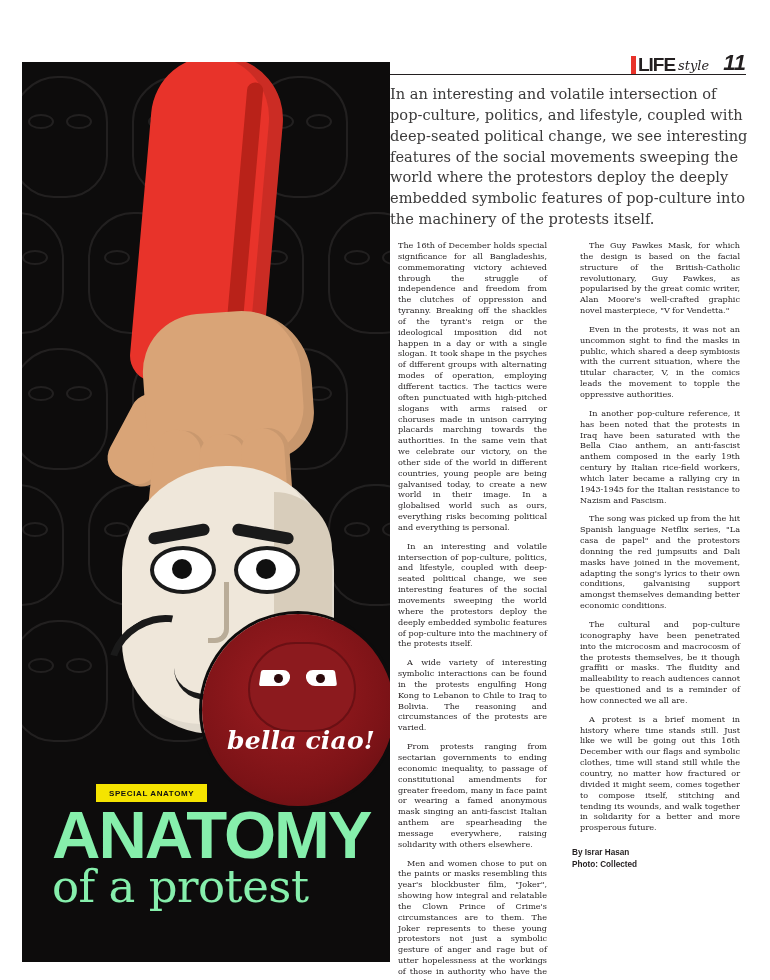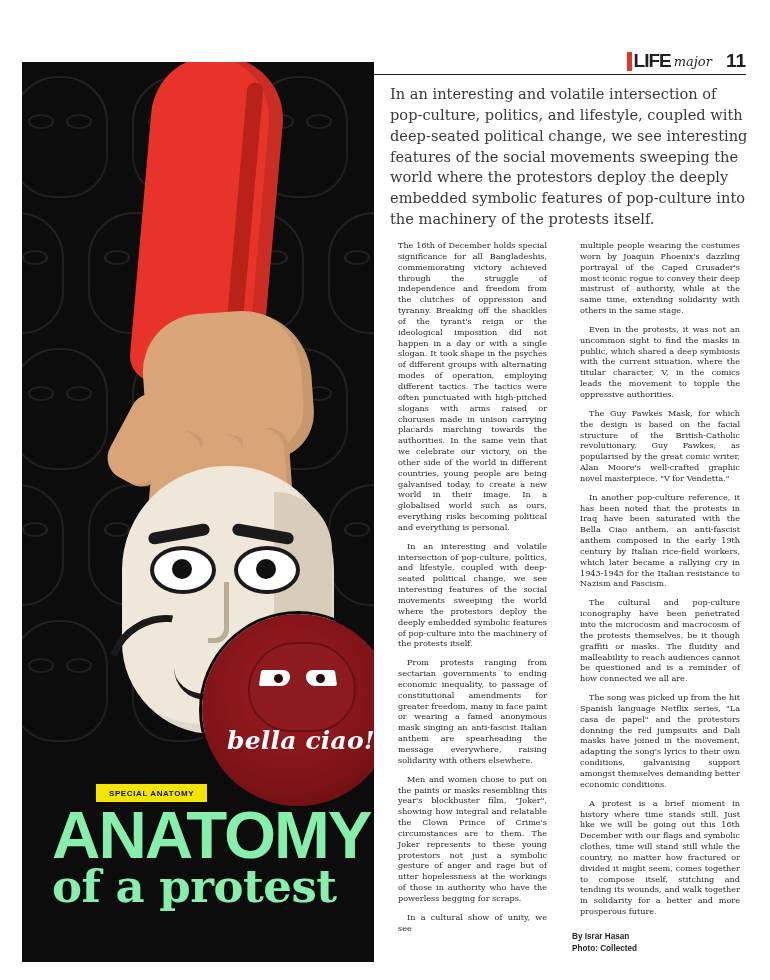--- a/index.html
+++ b/index.html
@@ -25,20 +25,21 @@
 
   
   #art-panel {
     position: absolute;
     left: 22px;
     top: 62px;
     width: 352px;
     height: 900px;
     background: #0d0c0c;
     overflow: hidden;
+    padding-left: 16px;
   }
   
   .ghost-mask {
     position: absolute;
     width: 92px;
     height: 118px;
     border-radius: 46px 46px 42px 42px;
     border: 2px solid #262424;
     opacity: .85;
   }
@@ -242,21 +243,21 @@
   }
   #headline-main {
     font-family: "Liberation Sans", sans-serif;
     font-weight: bold;
     font-size: 67px;
     letter-spacing: -2px;
     display: block;
   }
   #headline-sub {
     font-family: "DejaVu Serif", serif;
-    font-weight: bold;
+    font-weight: normal;
     font-size: 45px;
     display: block;
     margin-top: 4px;
     letter-spacing: -.5px;
   }
 
   
   #masthead {
     position: absolute;
     right: 24px;
@@ -285,23 +286,24 @@
   #life-style {
     font-family: "DejaVu Serif", serif;
     font-style: italic;
     font-size: 13px;
     color: #231f20;
     margin-left: 1px;
   }
   #page-number {
     font-family: "Liberation Sans", sans-serif;
     font-weight: bold;
-    font-size: 19px;
+    font-size: 22px;
     color: #231f20;
     margin-left: 6px;
+    font-style: italic;
   }
   #masthead-rule {
     position: absolute;
     right: 24px;
     top: 74px;
     width: 372px;
     height: 1px;
     background: #231f20;
   }
 
@@ -352,21 +354,21 @@
 </style>
 </head>
 <body>
 
 <div id="page">
 
   <div id="masthead">
     <div id="life-logo">
       <span id="life-bar"></span>
       <span id="life-word">LIFE</span>
-      <span id="life-style">major</span>
+      <span id="life-style">style</span>
     </div>
     <span id="page-number">11</span>
   </div>
   <div id="masthead-rule"></div>
 
   <div id="art-panel">
 
     <div class="ghost-row" style="left:-10px; top:14px;">
       <div class="ghost-mask" style="left:0;top:0;"></div>
       <div class="ghost-mask" style="left:120px;top:0;"></div>
@@ -433,32 +435,32 @@
       <span id="headline-sub">of a protest</span>
     </div>
   </div>
 
   <div id="standfirst">In an interesting and volatile intersection of pop-culture, politics, and lifestyle, coupled with deep-seated political change, we see interesting features of the social movements sweeping the world where the protestors deploy the deeply embedded symbolic features of pop-culture into the machinery of the protests itself.</div>
 
   <div class="col" id="col-1">
     <div class="wrap-circle"></div>
     <p class="first">The 16th of December holds special significance for all Bangladeshis, commemorating victory achieved through the struggle of independence and freedom from the clutches of oppression and tyranny. Breaking off the shackles of the tyrant's reign or the ideological imposition did not happen in a day or with a single slogan. It took shape in the psyches of different groups with alternating modes of operation, employing different tactics. The tactics were often punctuated with high-pitched slogans with arms raised or choruses made in unison carrying placards marching towards the authorities. In the same vein that we celebrate our victory, on the other side of the world in different countries, young people are being galvanised today, to create a new world in their image. In a globalised world such as ours, everything risks becoming political and everything is personal.</p>
     <p>In an interesting and volatile intersection of pop-culture, politics, and lifestyle, coupled with deep-seated political change, we see interesting features of the social movements sweeping the world where the protestors deploy the deeply embedded symbolic features of pop-culture into the machinery of the protests itself.</p>
+    <p>A wide variety of interesting symbolic interactions can be found in the protests engulfing Hong Kong to Lebanon to Chile to Iraq to Bolivia. The reasoning and circumstances of the protests are varied.</p>
     <p>From protests ranging from sectarian governments to ending economic inequality, to passage of constitutional amendments for greater freedom, many in face paint or wearing a famed anonymous mask singing an anti-fascist Italian anthem are spearheading the message everywhere, raising solidarity with others elsewhere.</p>
     <p>Men and women chose to put on the paints or masks resembling this year's blockbuster film, "Joker", showing how integral and relatable the Clown Prince of Crime's circumstances are to them. The Joker represents to these young protestors not just a symbolic gesture of anger and rage but of utter hopelessness at the workings of those in authority who have the powerless begging for scraps.</p>
     <p>In a cultural show of unity, we see</p>
   </div>
 
   <div class="col" id="col-2">
-    <p class="first">multiple people wearing the costumes worn by Joaquin Phoenix's dazzling portrayal of the Caped Crusader's most iconic rogue to convey their deep mistrust of authority, while at the same time, extending solidarity with others in the same stage.</p>
+    <p>The Guy Fawkes Mask, for which the design is based on the facial structure of the British-Catholic revolutionary, Guy Fawkes, as popularised by the great comic writer, Alan Moore's well-crafted graphic novel masterpiece, "V for Vendetta."</p>
     <p>Even in the protests, it was not an uncommon sight to find the masks in public, which shared a deep symbiosis with the current situation, where the titular character, V, in the comics leads the movement to topple the oppressive authorities.</p>
-    <p>The Guy Fawkes Mask, for which the design is based on the facial structure of the British-Catholic revolutionary, Guy Fawkes, as popularised by the great comic writer, Alan Moore's well-crafted graphic novel masterpiece, "V for Vendetta."</p>
     <p>In another pop-culture reference, it has been noted that the protests in Iraq have been saturated with the Bella Ciao anthem, an anti-fascist anthem composed in the early 19th century by Italian rice-field workers, which later became a rallying cry in 1943-1945 for the Italian resistance to Nazism and Fascism.</p>
+    <p>The song was picked up from the hit Spanish language Netflix series, "La casa de papel" and the protestors donning the red jumpsuits and Dali masks have joined in the movement, adapting the song's lyrics to their own conditions, galvanising support amongst themselves demanding better economic conditions.</p>
     <p>The cultural and pop-culture iconography have been penetrated into the microcosm and macrocosm of the protests themselves, be it though graffiti or masks. The fluidity and malleability to reach audiences cannot be questioned and is a reminder of how connected we all are.</p>
-    <p>The song was picked up from the hit Spanish language Netflix series, "La casa de papel" and the protestors donning the red jumpsuits and Dali masks have joined in the movement, adapting the song's lyrics to their own conditions, galvanising support amongst themselves demanding better economic conditions.</p>
     <p>A protest is a brief moment in history where time stands still. Just like we will be going out this 16th December with our flags and symbolic clothes, time will stand still while the country, no matter how fractured or divided it might seem, comes together to compose itself, stitching and tending its wounds, and walk together in solidarity for a better and more prosperous future.</p>
     <div class="byline">
       <div>By Israr Hasan</div>
       <div>Photo: Collected</div>
     </div>
   </div>
 
 </div>
 
 </body></html>

